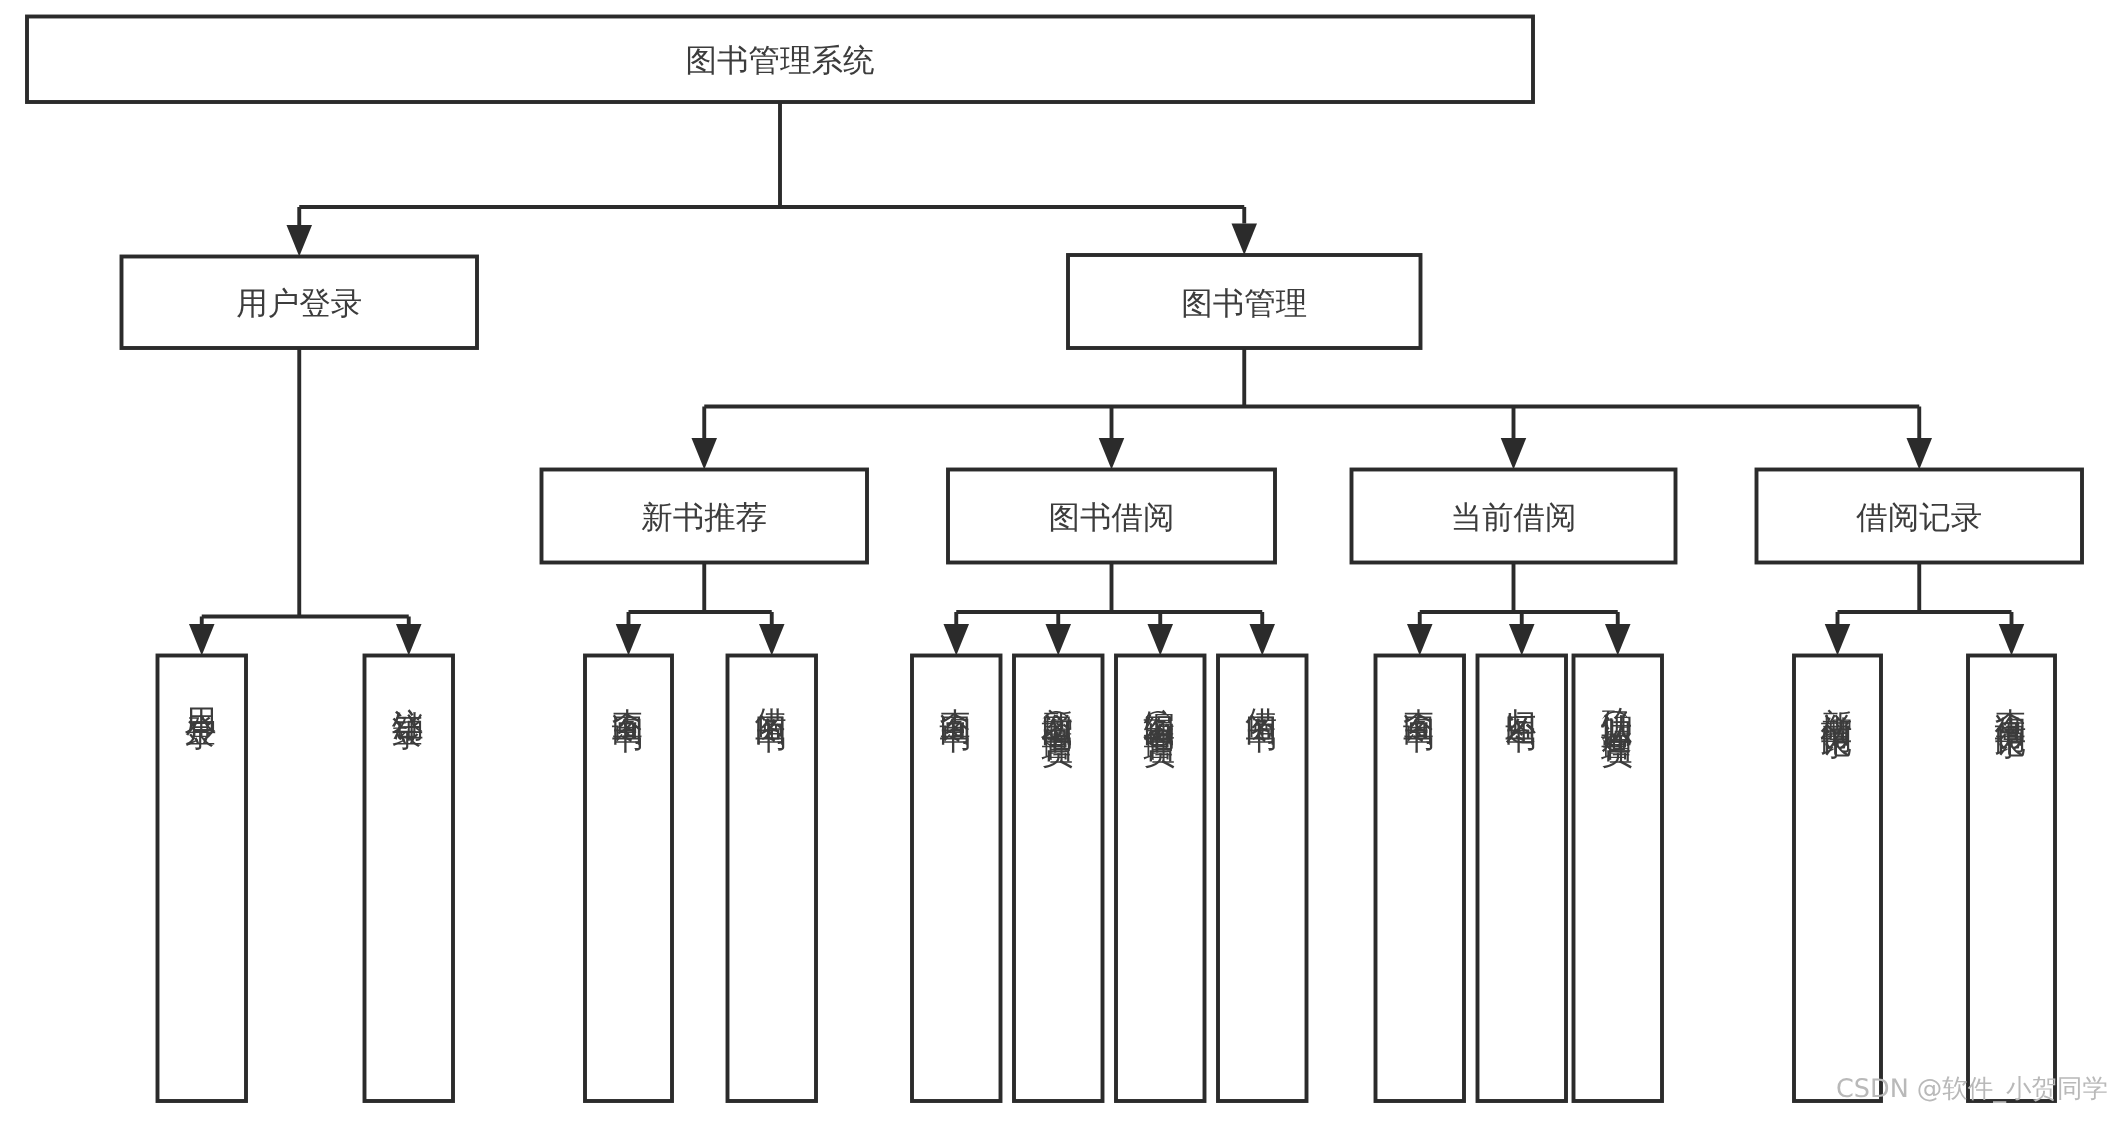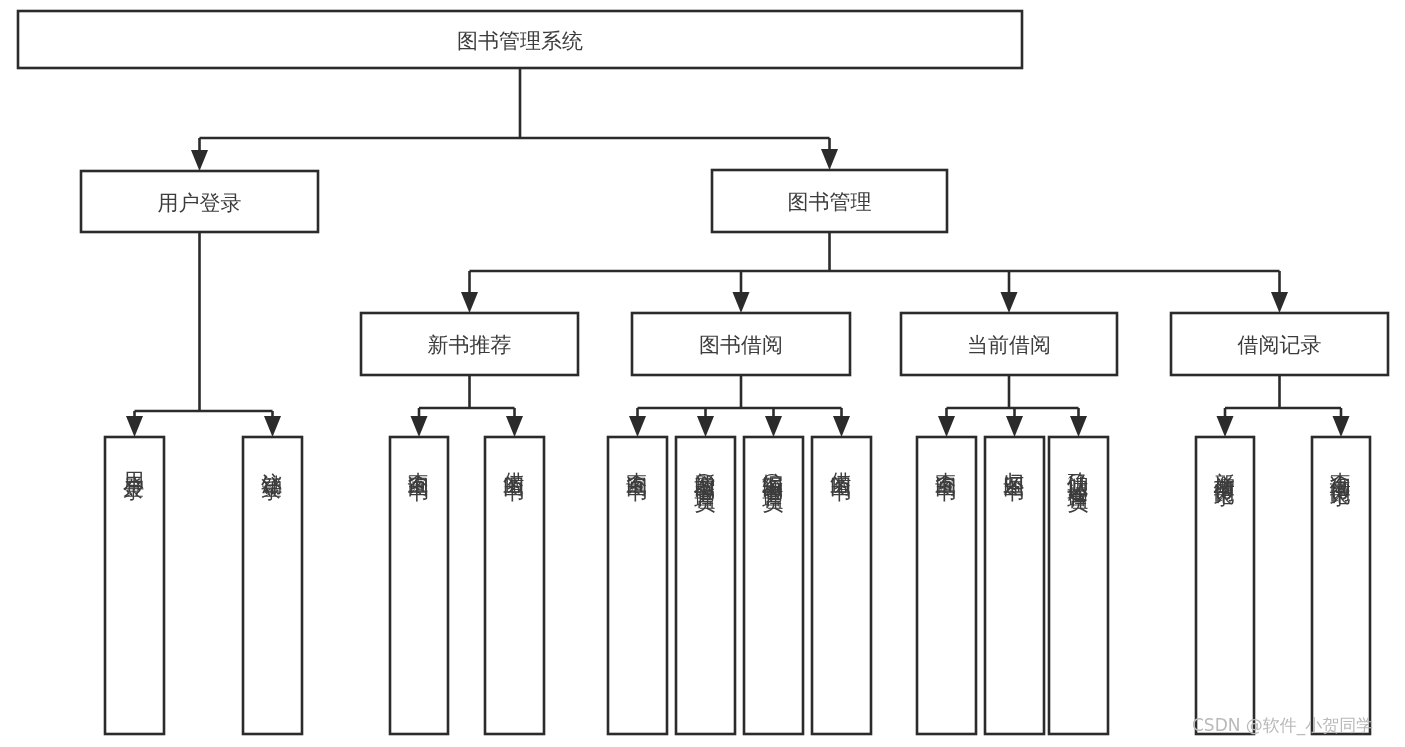--- a/index.html
+++ b/index.html
@@ -213,15 +213,15 @@
       <div class="vlabel" style="left: 693.5px; top: 455px; height: 267px;">新增图书（管理员）</div>
       <div class="vlabel" style="left: 761.5px; top: 455px; height: 267px;">编辑图书（管理员）</div>
       <div class="vlabel" style="left: 829.5px; top: 455px; height: 267px;">借阅图书</div>
       <div class="vlabel" style="left: 934.5px; top: 455px; height: 267px;">查询图书</div>
       <div class="vlabel" style="left: 1002.5px; top: 455px; height: 267px;">归还图书</div>
       <div class="vlabel" style="left: 1066.5px; top: 455px; height: 267px;">确认归还（管理员）</div>
       <div class="vlabel" style="left: 1213px; top: 455px; height: 267px;">新增借阅记录</div>
       <div class="vlabel" style="left: 1329px; top: 455px; height: 267px;">查询借阅记录</div>
     </div>
 
-  <div class="watermark" style="left: 1192px; top: 714px;">CSDN @软件_小贺同学</div>
+  <div class="watermark" style="left: 1224px; top: 714px;">CSDN @软件_小贺同学</div>
 
 </div>
 
 </body></html>

